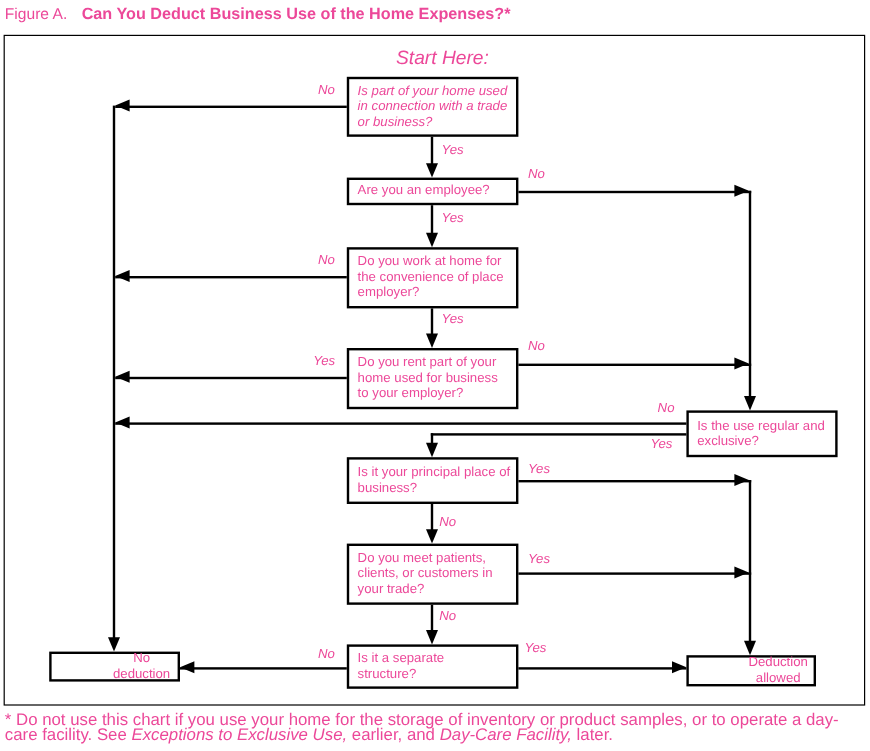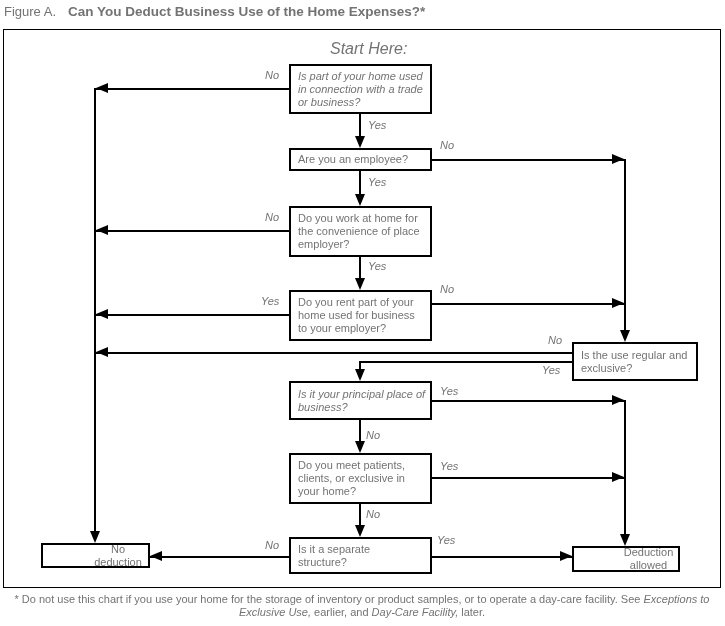--- a/index.html
+++ b/index.html
@@ -1,58 +1,58 @@
 <!DOCTYPE html>
 <html><head>
 <meta charset="utf-8">
 <style>
   html,body{margin:0;padding:0;background:#fff;}
   .canvas{position:relative;width:725px;height:626px;background:#fff;
-          font-family:"Liberation Sans", sans-serif;color:#737373;overflow:hidden;}
+          font-family:"Liberation Sans", sans-serif;color:#ec4899;overflow:hidden;}
   .title-row{position:absolute;left:4px;top:4px;font-size:13px;white-space:nowrap;}
   .title-row .fig-label{font-weight:normal;margin-right:12px;}
   .title-row .fig-title{font-weight:bold;font-size:13.5px;}
   .outer{position:absolute;left:3px;top:29px;width:718px;height:559px;border:1px solid #000;box-sizing:border-box;}
   .qbox{position:absolute;border:2px solid #000;background:#fff;box-sizing:border-box;
         font-size:11px;line-height:13px;display:flex;align-items:center;
         padding:2px 4px 2px 7px;}
   .qbox.narrow{padding-right:46px;}
   .tbox{position:absolute;border:2px solid #000;background:#fff;box-sizing:border-box;
         font-size:11px;line-height:13px;display:flex;align-items:center;justify-content:center;text-align:center;padding-left:45px;}
   .h{position:absolute;height:2px;background:#000;}
   .v{position:absolute;width:2px;background:#000;}
   .ar{position:absolute;width:0;height:0;}
   .ar-l{border-top:5px solid transparent;border-bottom:5px solid transparent;border-right:12px solid #000;}
   .ar-r{border-top:5px solid transparent;border-bottom:5px solid transparent;border-left:12px solid #000;}
   .ar-d{border-left:5px solid transparent;border-right:5px solid transparent;border-top:12px solid #000;}
   .lbl{position:absolute;font-style:italic;font-size:11px;line-height:11px;white-space:nowrap;}
   .start{position:absolute;font-style:italic;font-size:16px;line-height:12px;white-space:nowrap;}
-  .footnote{position:absolute;left:4px;top:593px;width:716px;font-size:11px;line-height:12.5px;text-align:center;}
+  .footnote{position:absolute;left:4px;top:593px;width:716px;font-size:14px;line-height:12.5px;}
   .footnote .it{font-style:italic;}
 </style>
 </head>
 <body>
 
 <div class="canvas">
 
   <div class="title-row">
     <span class="fig-label">Figure A.</span><span class="fig-title">Can You Deduct Business Use of the Home Expenses?*</span>
   </div>
 
   <div class="outer"></div>
 
   <div class="start" style="left:330px;top:43px;">Start Here:</div>
 
   <div class="qbox" style="left:289px;top:64px;width:143px;height:50px;font-style:italic;">Is part of your home used in connection with a trade or business?</div>
   <div class="qbox" style="left:289px;top:148px;width:143px;height:23px;">Are you an employee?</div>
   <div class="qbox" style="left:289px;top:206px;width:143px;height:51px;">Do you work at home for the convenience of place employer?</div>
   <div class="qbox" style="left:289px;top:290px;width:143px;height:51px;">Do you rent part of your home used for business to your employer?</div>
   <div class="qbox" style="left:572px;top:342px;width:126px;height:39px;">Is the use regular and exclusive?</div>
-  <div class="qbox" style="left:289px;top:381px;width:143px;height:39px;font-style:italic;">Is it your principal place of business?</div>
-  <div class="qbox" style="left:289px;top:453px;width:143px;height:51px;">Do you meet patients, clients, or exclusive in your home?</div>
+  <div class="qbox" style="left:289px;top:381px;width:143px;height:39px;">Is it your principal place of business?</div>
+  <div class="qbox" style="left:289px;top:453px;width:143px;height:51px;">Do you meet patients, clients, or customers in your trade?</div>
   <div class="qbox narrow" style="left:289px;top:537px;width:143px;height:37px;">Is it a separate structure?</div>
 
   <div class="tbox" style="left:41px;top:543px;width:109px;height:25px;">No deduction</div>
   <div class="tbox" style="left:572px;top:546px;width:108px;height:26px;">Deduction allowed</div>
 
   <div class="h" style="left:96px;top:88px;width:193px;"></div>
   <div class="h" style="left:96px;top:230px;width:193px;"></div>
   <div class="h" style="left:96px;top:314px;width:193px;"></div>
   <div class="h" style="left:96px;top:352px;width:476px;"></div>
   <div class="v" style="left:94px;top:88px;height:445px;"></div>

